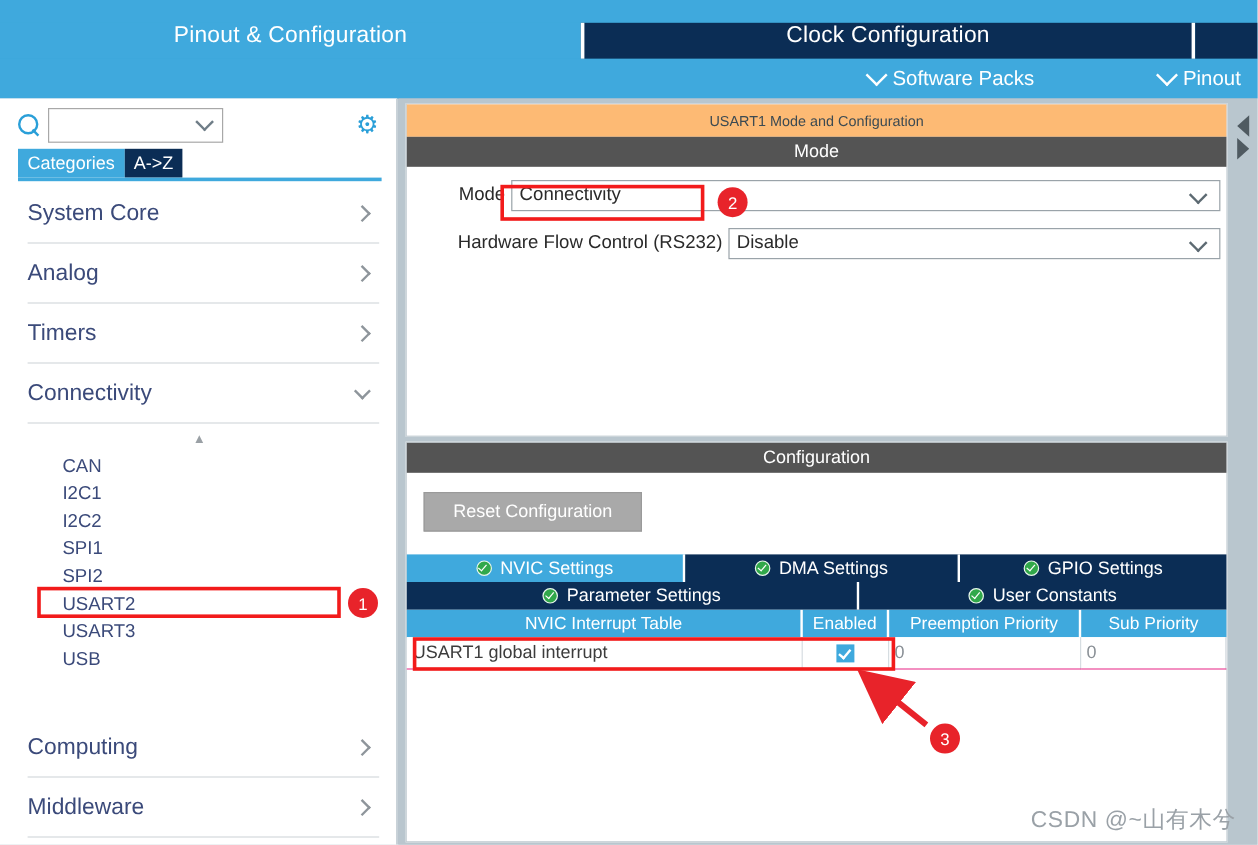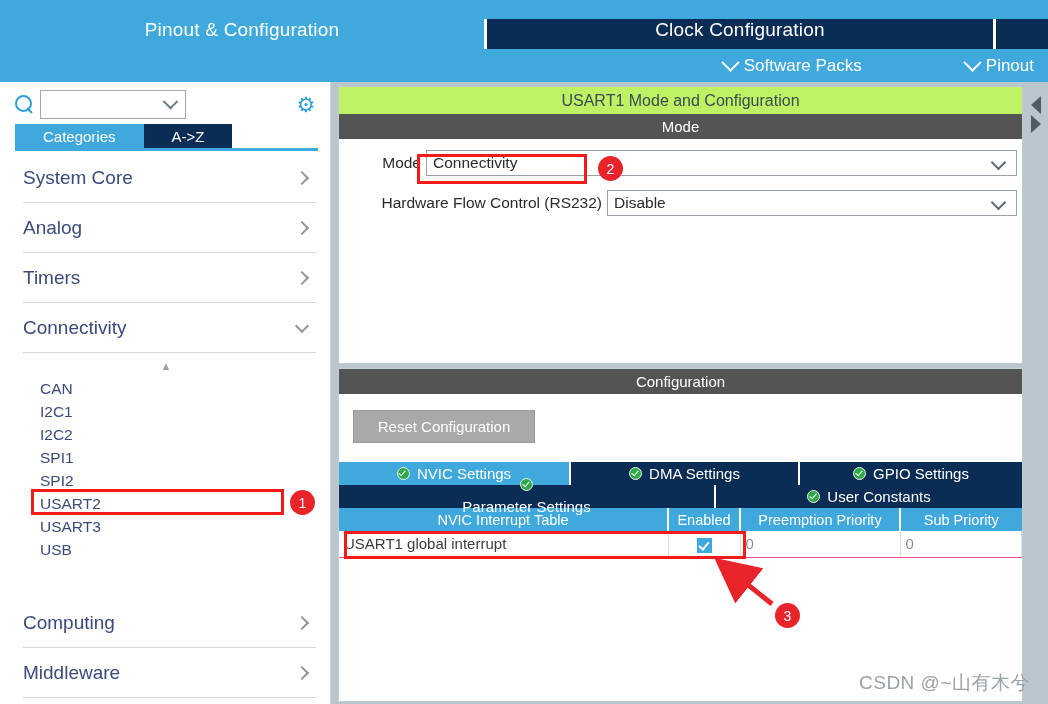--- a/index.html
+++ b/index.html
@@ -83,21 +83,21 @@
     width: 22px; height: 22px; color: #2a9fd8; font-size: 21px; line-height: 22px;
     text-align: center;
   }
 
   .catTabs {
     position: absolute; left: 0; top: 42px; width: 331px; height: 24px;
     display: flex; align-items: stretch;
   }
   .catTab {
     display: flex; align-items: center; justify-content: center;
-    color: #ffffff; font-size: 15px; padding: 0 28px;
+    color: #ffffff; font-size: 15px; padding: 0 8px;
   }
   .catTab.active { background: #3fa9dd; margin-left: 15px; }
   .catTab.inactive { background: #0b2d55; }
   .catUnderline {
     position: absolute; left: 15px; top: 66px; width: 303px; height: 3px;
     background: #3fa9dd;
   }
 
   .catList { position: absolute; left: 0; top: 71px; width: 331px; bottom: 0; }
   .catGroup {
@@ -117,21 +117,21 @@
     margin-right: 9px; margin-bottom: 4px;
   }
   .spinner {
     position: absolute; left: 0; top: 0; width: 331px; height: 22px;
     display: flex; align-items: center; justify-content: center;
     color: #9aa0a5; font-size: 11px; letter-spacing: -1px;
   }
   .periphList { position: relative; }
   .periphItem {
     height: 23px; display: flex; align-items: center;
-    padding-left: 40px; color: #3b4a7a; font-size: 15.5px;
+    padding-left: 52px; color: #3b4a7a; font-size: 15.5px;
   }
   .periphItem.selected {
     background: #3fa9dd; color: #ffffff; padding-left: 36px;
     margin-left: 24px; margin-right: 60px; gap: 6px;
   }
   .okbadge {
     width: 17px; height: 17px; border-radius: 50%;
     background: #ffffff; position: relative; flex: none;
     border: 2.5px solid #2aa84a;
   }
@@ -144,22 +144,22 @@
   
   .rightArea {
     position: absolute; left: 332px; top: 82px; right: 0; bottom: 0;
     background: #b9c6ce;
   }
   .modeBox {
     position: absolute; left: 6px; top: 4px; right: 25px; height: 278px;
     background: #ffffff; border: 1px solid #c2ccd3;
   }
   .boxTitleLight {
-    height: 27px; background: #bef264; color: #3c4a52;
-    display: flex; align-items: center; justify-content: center; font-size: 16px;
+    height: 27px; background: #fdba74; color: #3c4a52;
+    display: flex; align-items: center; justify-content: center; font-size: 12px;
   }
   .boxHeaderDark {
     height: 25px; background: #545454; color: #ffffff;
     display: flex; align-items: center; justify-content: center; font-size: 15px;
   }
   .fieldRow {
     display: flex; align-items: center; height: 30px; margin-top: 9px;
     padding: 0 5px 0 0;
   }
   .fieldLabel {
@@ -414,21 +414,21 @@
           <span class="greenDot"></span>
           <span>DMA Settings</span>
         </div>
         <div class="cfgTab idle" style="flex:1;">
           <span class="greenDot"></span>
           <span>GPIO Settings</span>
         </div>
       </div>
 
       <div class="tabRow2">
-        <div class="cfgTab idle" style="width:377px;flex-direction:column;">
+        <div class="cfgTab idle" style="width:377px;">
           <span class="greenDot"></span>
           <span>Parameter Settings</span>
         </div>
         <div class="cfgTab idle" style="flex:1;">
           <span class="greenDot"></span>
           <span>User Constants</span>
         </div>
       </div>
 
       <table class="nvicTable">

